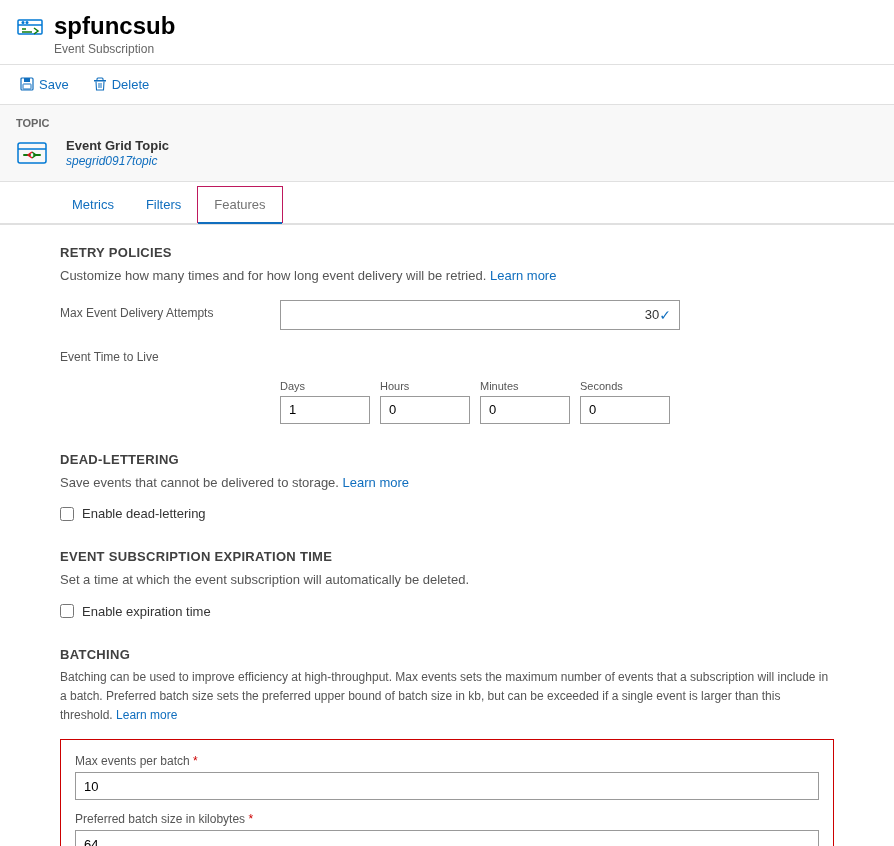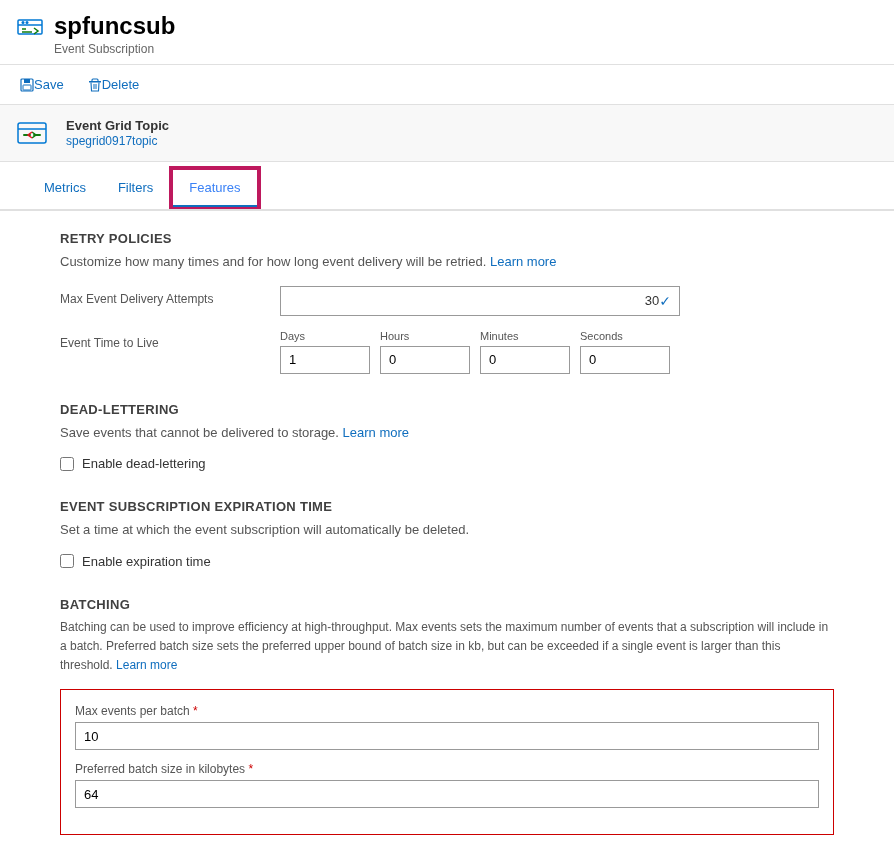--- a/index.html
+++ b/index.html
@@ -4,50 +4,50 @@
   <style>
     * { box-sizing: border-box; margin: 0; padding: 0; }
     body { font-family: 'Segoe UI', Arial, sans-serif; font-size: 13px; color: #333; background: #fff; }
 
     .header { padding: 12px 16px 8px 16px; border-bottom: 1px solid #e0e0e0; }
     .header-title { display: flex; align-items: center; gap: 10px; margin-bottom: 2px; }
     .header-name { font-size: 24px; font-weight: 600; color: #000; }
     .header-subtitle { font-size: 12px; color: #666; margin-left: 38px; }
 
     .toolbar { display: flex; gap: 16px; padding: 8px 16px; border-bottom: 1px solid #e0e0e0; }
-    .toolbar-btn { display: flex; align-items: center; cursor: pointer; color: #106ebe; font-size: 13px; background: none; border: none; padding: 4px 4px; }
+    .toolbar-btn { display: flex; gap: 5px; cursor: pointer; color: #106ebe; font-size: 13px; background: none; border: none; padding: 4px 4px; }
 
     .topic-section { padding: 12px 16px; background: #f8f8f8; border-bottom: 1px solid #e0e0e0; }
     .topic-label { font-size: 11px; font-weight: 600; color: #666; text-transform: uppercase; margin-bottom: 8px; }
     .topic-content { display: flex; align-items: center; gap: 18px; }
     .topic-name { font-size: 13px; font-weight: 600; color: #333; }
-    .topic-link { font-size: 12px; color: #106ebe; cursor: pointer; text-decoration: none; }
-
-    .tabs { display: flex; gap: 0; padding: 0 28px; border-bottom: 2px solid #e0e0e0; margin-top: 4px; }
+    .topic-link { font-size: 12px; color: #106ebe; cursor: pointer; text-decoration: none; font-style: italic; }
+
+    .tabs { display: flex; gap: 0; padding: 0 56px; border-bottom: 2px solid #e0e0e0; margin-top: 4px; }
     .tab { padding: 10px 16px; font-size: 13px; cursor: pointer; color: #106ebe; border: none; background: none; position: relative; }
-    .tab.selected-red { border: 4px solid #be185d; color: #3b82f6; font-weight: 500; }
+    .tab.selected-red { border: 1px solid #be185d; color: #737373; font-weight: 500; }
     .tab.selected-red::after { content: ''; position: absolute; bottom: -2px; left: 0; right: 0; height: 2px; background: #106ebe; }
 
     .content { padding: 20px 60px; }
 
     .section { margin-bottom: 28px; }
     .section-title { font-size: 13px; font-weight: 700; color: #404040; margin-bottom: 6px; text-transform: uppercase; letter-spacing: 0.3px; }
     .section-desc { font-size: 13px; color: #555; margin-bottom: 14px; line-height: 1.5; }
     .section-desc a, .link { color: #106ebe; cursor: pointer; text-decoration: none; }
 
     .form-row { display: flex; align-items: flex-start; margin-bottom: 14px; }
     .form-label { width: 220px; font-size: 12px; color: #555; padding-top: 6px; }
     .form-field { flex: 1; }
 
     .input-select { width: 100%; max-width: 400px; height: 30px; border: 1px solid #999; padding: 4px 8px; font-size: 13px; display: flex; align-items: center; justify-content: flex-end; background: #fff; cursor: pointer; }
     .input-select-val { font-size: 13px; }
     .input-select-arrow { color: #106ebe; font-size: 14px; }
 
     .time-fields { display: flex; gap: 10px; }
-    .time-group { display: flex; flex-direction: column; }
+    .time-group { display: flex; flex-direction: column; margin-top: 36px; }
     .time-label { font-size: 11px; color: #555; margin-bottom: 4px; }
     .time-input { width: 90px; height: 28px; border: 1px solid #999; padding: 4px 8px; font-size: 13px; }
 
     .checkbox-row { display: flex; align-items: center; gap: 8px; margin-bottom: 6px; }
     .checkbox-row input[type="checkbox"] { width: 14px; height: 14px; cursor: pointer; }
     .checkbox-label { font-size: 13px; color: #333; }
 
     .batching-desc { font-size: 12px; color: #555; margin-bottom: 14px; line-height: 1.6; }
 
     .highlighted-section { border: 1.5px solid #c00; padding: 14px; margin-top: 8px; }
@@ -89,20 +89,21 @@
       <path d="M4 3 V2 Q4 1 5 1 H9 Q10 1 10 2 V3" fill="none" stroke="#106ebe" stroke-width="1.1"></path>
       <path d="M3 4.5 L3.5 13 H10.5 L11 4.5" fill="none" stroke="#106ebe" stroke-width="1.1"></path>
       <line x1="6" y1="6" x2="6" y2="11" stroke="#106ebe" stroke-width="1"></line>
       <line x1="8" y1="6" x2="8" y2="11" stroke="#106ebe" stroke-width="1"></line>
     </svg>
     <span>Delete</span>
   </button>
 </div>
 
 <div class="topic-section">
+  <div class="topic-label">TOPIC</div>
   <div class="topic-content">
     <svg width="32" height="32" viewBox="0 0 32 32">
       <rect x="2" y="6" width="28" height="20" rx="2" fill="none" stroke="#0078d4" stroke-width="1.5"></rect>
       <line x1="2" y1="12" x2="30" y2="12" stroke="#0078d4" stroke-width="1.5"></line>
       <path d="M8 18 H14 M18 18 H24" stroke="#107c10" stroke-width="2" stroke-linecap="round"></path>
       <path d="M16 15 L20 18 L16 21" stroke="#107c10" stroke-width="1.5" fill="none"></path>
       <path d="M16 15 L12 18 L16 21" stroke="#e81123" stroke-width="1.5" fill="none"></path>
     </svg>
     <div>
       <div class="topic-name">Event Grid Topic</div>

